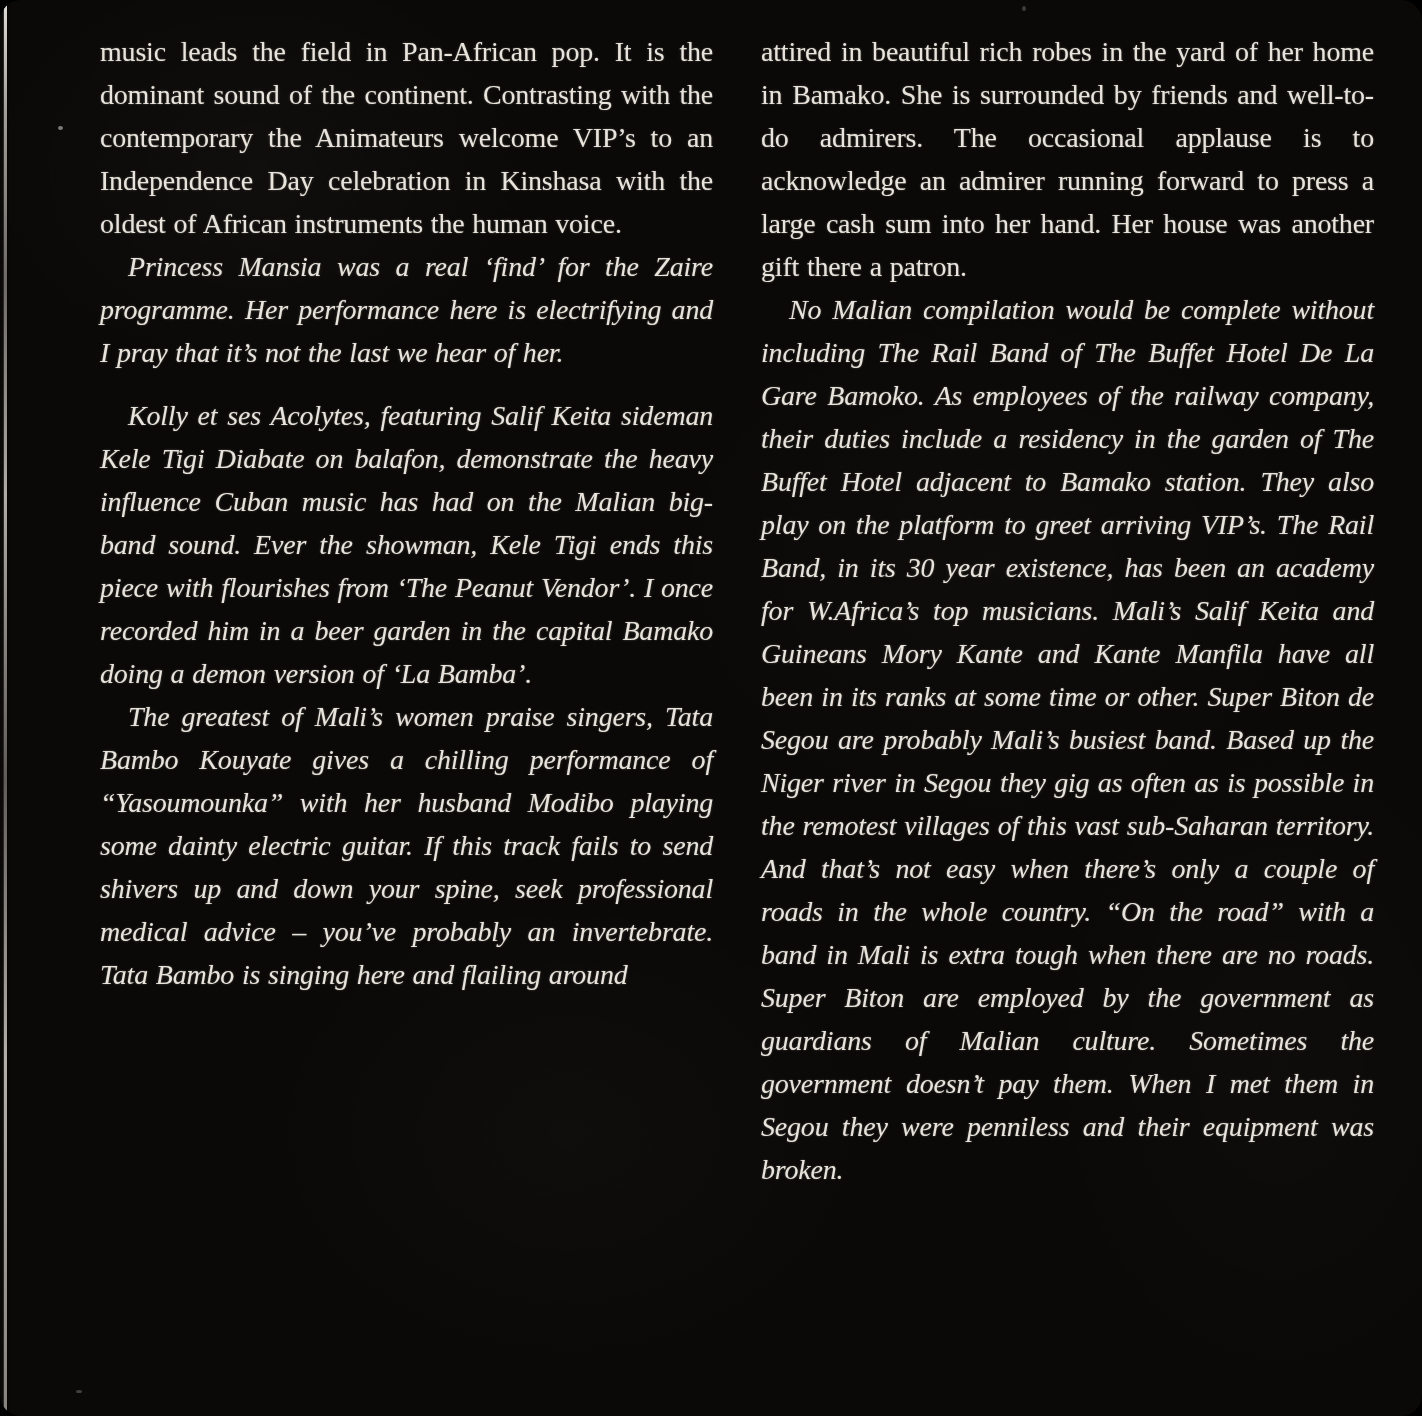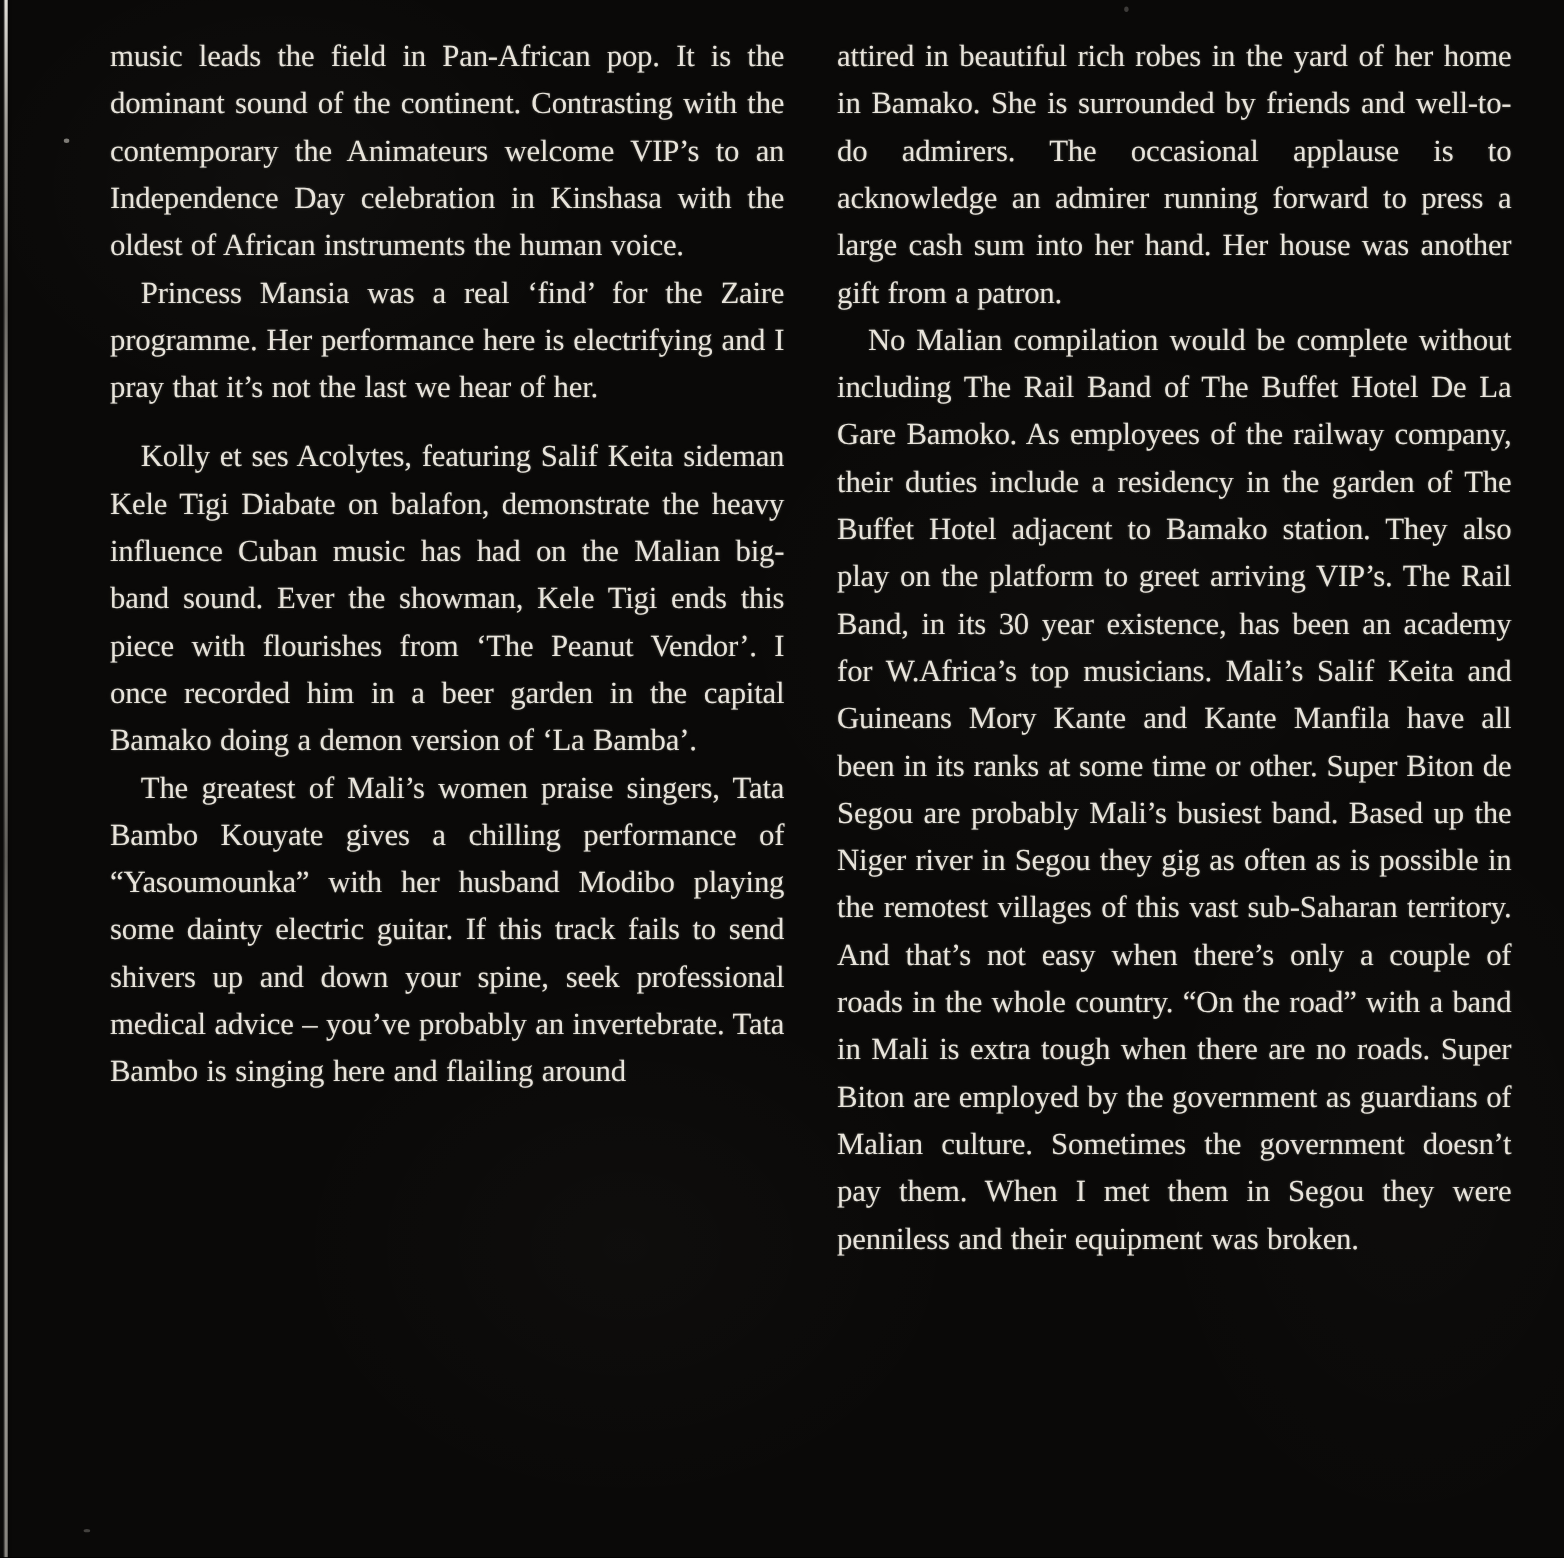--- a/index.html
+++ b/index.html
@@ -12,20 +12,21 @@
     width: 1422px;
     height: 1416px;
     background:
       radial-gradient(ellipse 400px 300px at 18% 12%, rgba(255,255,255,0.022), rgba(0,0,0,0) 70%),
       radial-gradient(ellipse 500px 400px at 70% 40%, rgba(255,255,255,0.015), rgba(0,0,0,0) 70%),
       radial-gradient(ellipse 450px 350px at 40% 80%, rgba(255,255,255,0.02), rgba(0,0,0,0) 70%),
       radial-gradient(ellipse 350px 500px at 90% 75%, rgba(255,255,255,0.015), rgba(0,0,0,0) 70%),
       #0a0908;
     overflow: hidden;
     font-family: "Liberation Serif", "DejaVu Serif", serif;
+    border-radius: 21px;
   }
   
   .scan-edge {
     position: absolute;
     left: 4px;
     top: 0;
     width: 3px;
     height: 100%;
     background: linear-gradient(to bottom,
       rgba(235,232,225,0.95) 0%,
@@ -61,36 +62,36 @@
   .para {
     margin: 0;
     color: #e8e4db;
     font-size: 28px;
     line-height: 43px;
     letter-spacing: -0.2px;
     text-align: justify;
     text-shadow: 0 0 2px rgba(232,228,219,0.35), 0 0 6px rgba(232,228,219,0.08);
     word-spacing: 1px;
   }
-  .para.indent { text-indent: 28px; }
+  .para.indent { text-indent: 28px; font-style: italic; }
   .para.gap-before { margin-top: 20px; }
 </style>
 </head>
 <body>
 
 <div class="page">
   <div class="scan-edge"></div>
   <div class="scan-speck speck-1"></div>
   <div class="scan-speck speck-2"></div>
   <div class="scan-speck speck-3"></div>
   <div class="columns">
     <div class="column" id="col-left">
         <p class="para">music leads the field in Pan-African pop. It is the dominant sound of the continent. Contrasting with the contemporary the Animateurs welcome VIP’s to an Independence Day celebration in Kinshasa with the oldest of African instruments the human voice.</p>
         <p class="para indent">Princess Mansia was a real ‘find’ for the Zaire programme. Her performance here is electrifying and I pray that it’s not the last we hear of her.</p>
         <p class="para indent gap-before">Kolly et ses Acolytes, featuring Salif Keita sideman Kele Tigi Diabate on balafon, demonstrate the heavy influence Cuban music has had on the Malian big-band sound. Ever the showman, Kele Tigi ends this piece with flourishes from ‘The Peanut Vendor’. I once recorded him in a beer garden in the capital Bamako doing a demon version of ‘La Bamba’.</p>
         <p class="para indent">The greatest of Mali’s women praise singers, Tata Bambo Kouyate gives a chilling performance of “Yasoumounka” with her husband Modibo playing some dainty electric guitar. If this track fails to send shivers up and down your spine, seek professional medical advice – you’ve probably an invertebrate. Tata Bambo is singing here and flailing around</p>
       </div>
     <div class="column" id="col-right">
-        <p class="para">attired in beautiful rich robes in the yard of her home in Bamako. She is surrounded by friends and well-to-do admirers. The occasional applause is to acknowledge an admirer running forward to press a large cash sum into her hand. Her house was another gift from a patron.</p>
+        <p class="para">attired in beautiful rich robes in the yard of her home in Bamako. She is surrounded by friends and well-to-do admirers. The occasional applause is to acknowledge an admirer running forward to press a large cash sum into her hand. Her house was another gift there a patron.</p>
         <p class="para indent">No Malian compilation would be complete without including The Rail Band of The Buffet Hotel De La Gare Bamoko. As employees of the railway company, their duties include a residency in the garden of The Buffet Hotel adjacent to Bamako station. They also play on the platform to greet arriving VIP’s. The Rail Band, in its 30 year existence, has been an academy for W.Africa’s top musicians. Mali’s Salif Keita and Guineans Mory Kante and Kante Manfila have all been in its ranks at some time or other. Super Biton de Segou are probably Mali’s busiest band. Based up the Niger river in Segou they gig as often as is possible in the remotest villages of this vast sub-Saharan territory. And that’s not easy when there’s only a couple of roads in the whole country. “On the road” with a band in Mali is extra tough when there are no roads. Super Biton are employed by the government as guardians of Malian culture. Sometimes the government doesn’t pay them. When I met them in Segou they were penniless and their equipment was broken.</p>
       </div>
   </div>
 </div>
 
 </body></html>

